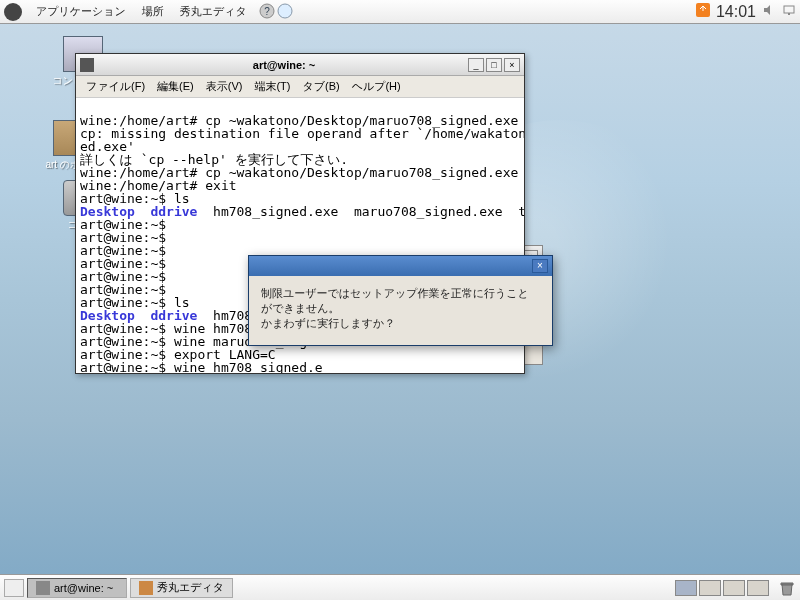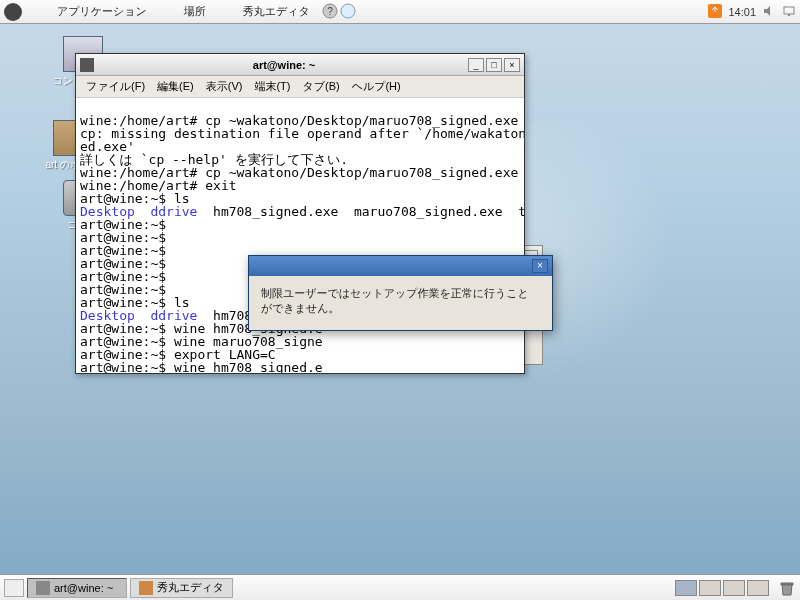--- a/index.html
+++ b/index.html
@@ -24,29 +24,28 @@
 }
 .top-panel .foot-icon {
   width: 18px; height: 18px;
   background: #444;
   border-radius: 50%;
   margin-right: 6px;
 }
 .top-panel .menu-item {
   padding: 2px 8px;
   color: #222;
-  margin-left: 21px;
 }
 .top-panel .tray {
   margin-left: auto;
   display: flex;
   align-items: center;
   gap: 6px;
 }
-.top-panel .tray span { font-size: 11px; color: #333; }
+.top-panel .tray span { font-size: 16px; color: #333; }
 
 
 .desktop-icon {
   position: absolute;
   width: 70px;
   text-align: center;
   color: #fff;
   font-size: 10px;
   text-shadow: 1px 1px 1px rgba(0,0,0,0.5);
 }
@@ -108,21 +107,21 @@
   background: #fff;
   padding: 16px 4px;
   font-family: monospace;
   font-size: 13px;
   line-height: 13px;
   color: #000;
   white-space: pre;
   height: 275px;
   overflow: hidden;
 }
-.terminal-body .blue { color: #3838d8; font-weight: normal; }
+.terminal-body .blue { color: #3838d8; font-weight: bold; }
 
 
 .hide-window {
   position: absolute;
   left: 283px;
   top: 245px;
   width: 260px;
   height: 120px;
   background: #e8e4dc;
   border: 1px solid #888;
@@ -340,20 +339,21 @@
 </div>
 </div>
 
 <div class="dialog">
   <div class="d-title">
     <div class="close">×</div>
   </div>
   <div class="d-body">
     <div class="d-text">
       <div>制限ユーザーではセットアップ作業を正常に行うことができません。</div>
+      <div>かまわずに実行しますか？</div>
     </div>
   </div>
 </div>
 
 <div class="bottom-panel">
   <div class="show-desktop"></div>
   <div class="task active">
     <div class="ticon"></div>
     <span>art@wine: ~</span>
   </div>

